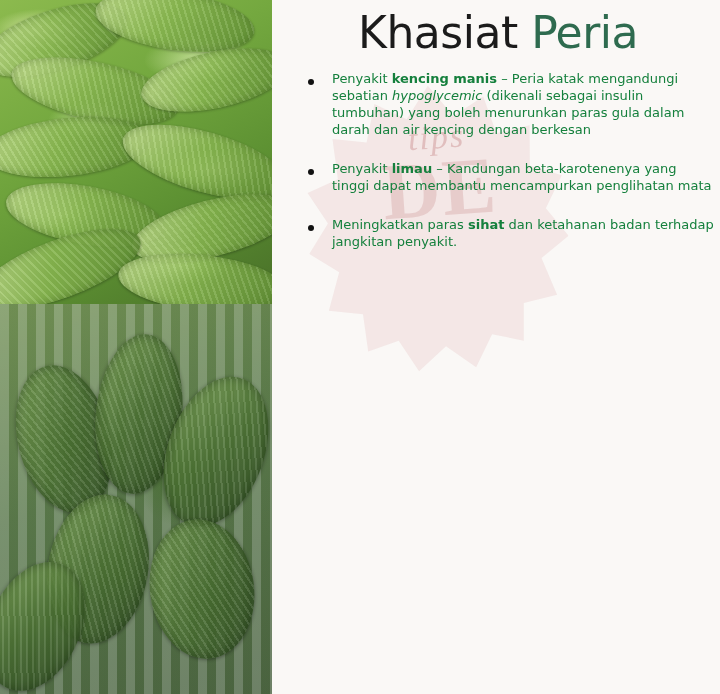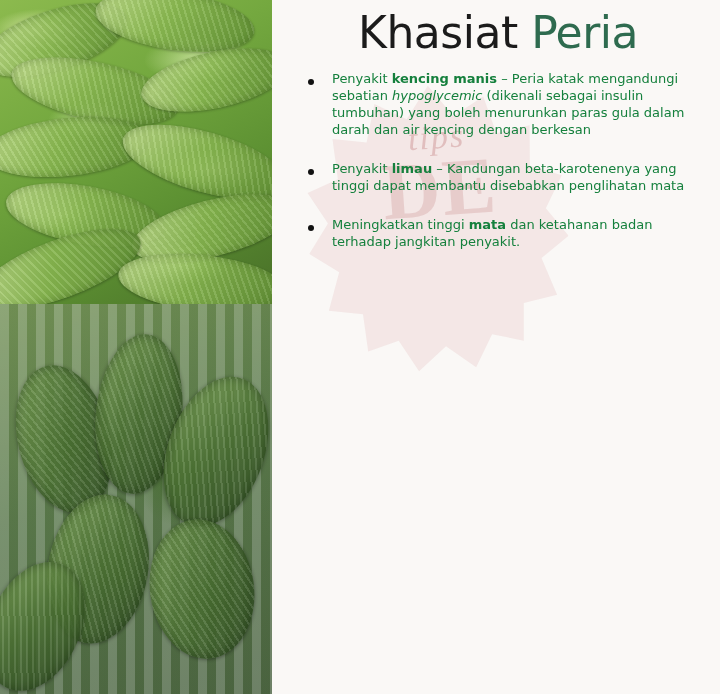--- a/index.html
+++ b/index.html
@@ -247,18 +247,18 @@
       <span class="wm-script">tips</span>
       <span class="wm-main">DE</span>
     </div>
 
     <div class="title">
       <span class="t-dark">Khasiat </span><span class="t-green">Peria</span><br>
     </div>
 
     <ul class="bullets">
         <li><span>Penyakit </span><b>kencing manis</b><span> – Peria katak mengandungi sebatian </span><i>hypoglycemic</i><span> (dikenali sebagai insulin tumbuhan) yang boleh menurunkan paras gula dalam darah dan air kencing dengan berkesan</span></li>
-        <li><span>Penyakit </span><b>limau</b><span> – Kandungan beta-karotenenya yang tinggi dapat membantu disebabkan penglihatan mata</span></li>
-        <li><span>Meningkatkan tinggi </span><b>mata</b><span> dan ketahanan badan terhadap jangkitan penyakit.</span></li>
+        <li><span>Penyakit </span><b>limau</b><span> – Kandungan beta-karotenenya yang tinggi dapat membantu mencampurkan penglihatan mata</span></li>
+        <li><span>Meningkatkan paras </span><b>sihat</b><span> dan ketahanan badan terhadap jangkitan penyakit.</span></li>
       </ul>
 
   </div>
 </div>
 
 </body></html>

